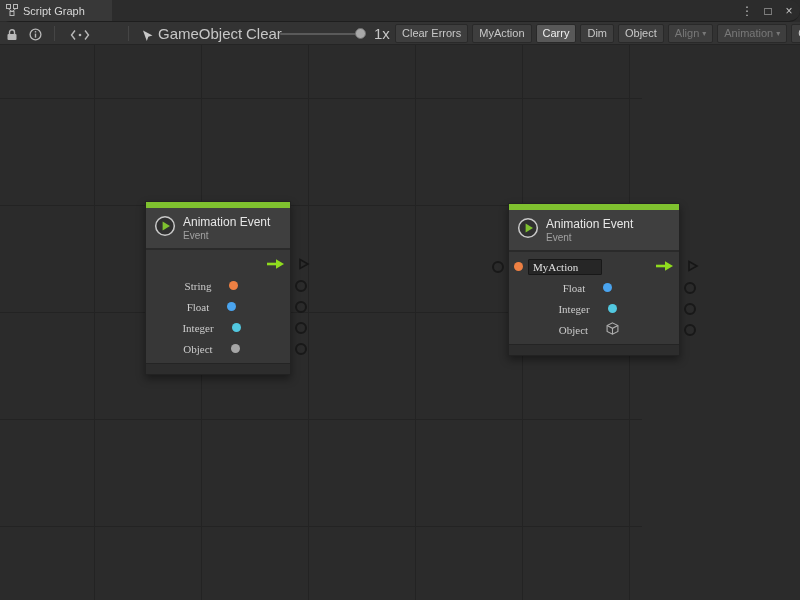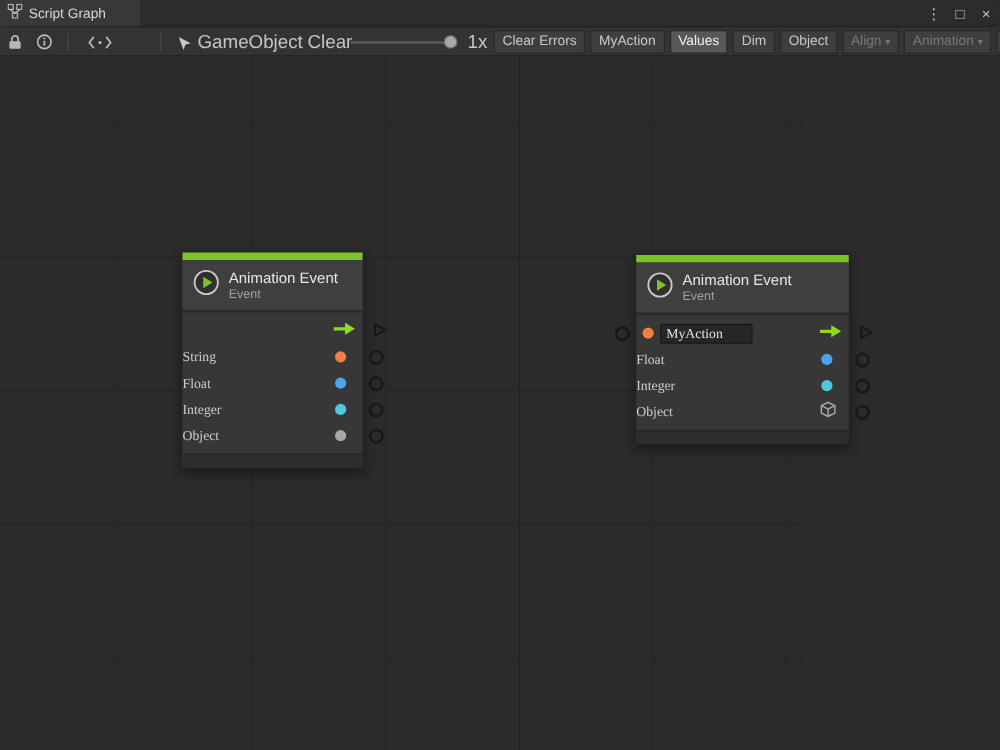--- a/index.html
+++ b/index.html
@@ -45,21 +45,21 @@
     box-shadow:0 4px 8px rgba(0,0,0,.4);}
   .node-green{height:6px;background:#7fc12f;}
   .node-header{height:40px;background:#3f3f3f;display:flex;align-items:center;
     padding:0 8px;gap:7px;}
   .node-title{font-size:12px;color:#e6e6e6;line-height:15px;}
   .node-sub{font-size:10px;color:#a2a2a2;line-height:12px;}
   .node-divider{height:2px;background:#2a2a2a;}
   .node-body{padding-top:4px;font-family:Liberation Serif, serif;}
   .row{height:21px;display:flex;align-items:center;}
   .row-flow{justify-content:flex-end;padding-right:5px;}
-  .row-out{justify-content:space-between;gap:18px;padding-right:13px;}
+  .row-out{justify-content:center;gap:18px;padding-right:13px;}
   .row-io{gap:5px;padding:0 5px;}
   .row-label{font-size:11px;color:#cccccc;}
   .dot{width:9px;height:9px;border-radius:50%;flex:0 0 auto;}
   .dot-string{background:#ee8043;}
   .dot-float{background:#4aa4ef;}
   .dot-integer{background:#52c8e0;}
   .dot-object{background:#a6a6a6;}
   .spacer{flex:1;}
   .node-footer{height:11px;background:#2d2d2d;border-top:1px solid #242424;margin-top:4px;}
   .gfield{width:74px;height:16px;background:#262626;border:1px solid #181818;
@@ -124,21 +124,21 @@
   <span class="abs tlabel" style="left:374px;top:5px;">1x</span>
 
   <div class="tbtns">
     <div class="tbtn">
       <span>Clear Errors</span>
     </div>
     <div class="tbtn">
       <span>MyAction</span>
     </div>
     <div class="tbtn active">
-      <span>Values</span>
+      <span>Carry</span>
     </div>
     <div class="tbtn">
       <span>Dim</span>
     </div>
     <div class="tbtn">
       <span>Object</span>
     </div>
     <div class="tbtn disabled">
       <span>Align</span>
       <span class="dd">▾</span>

